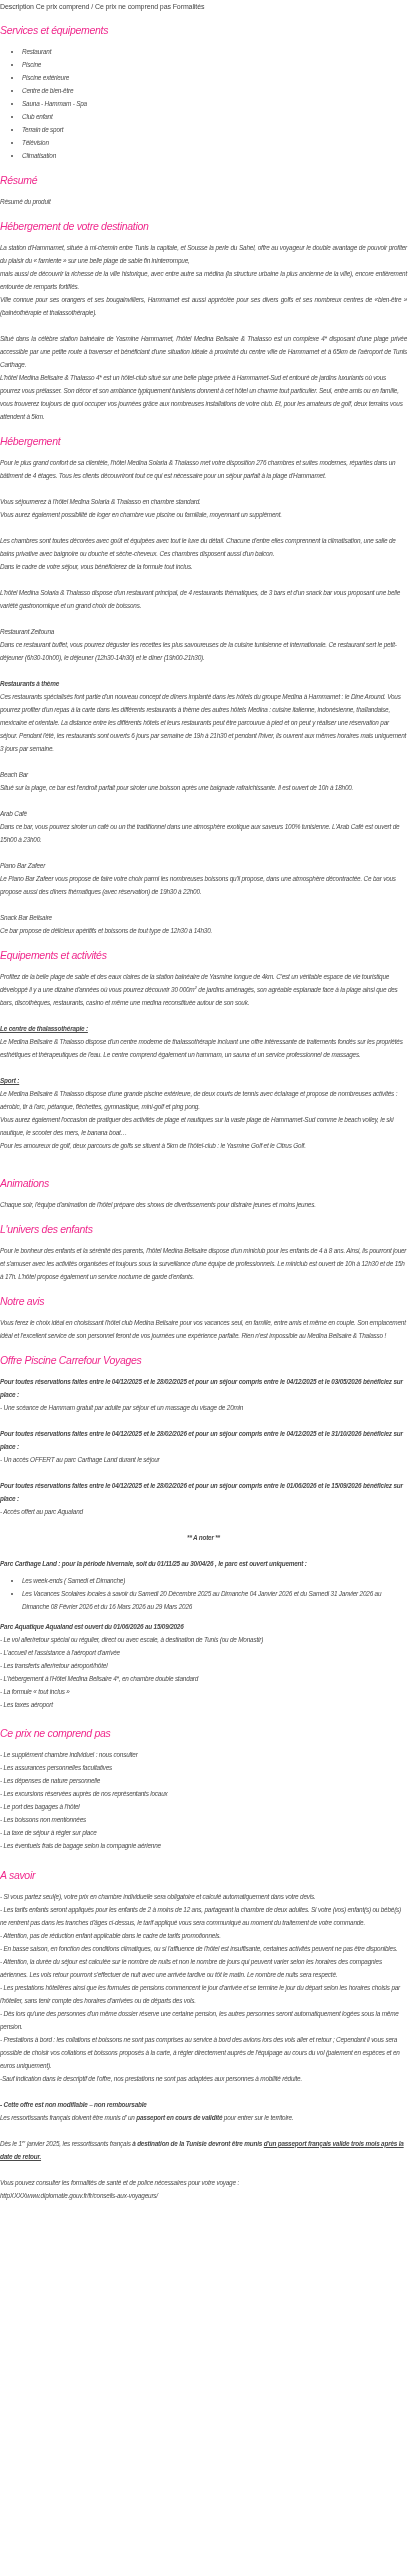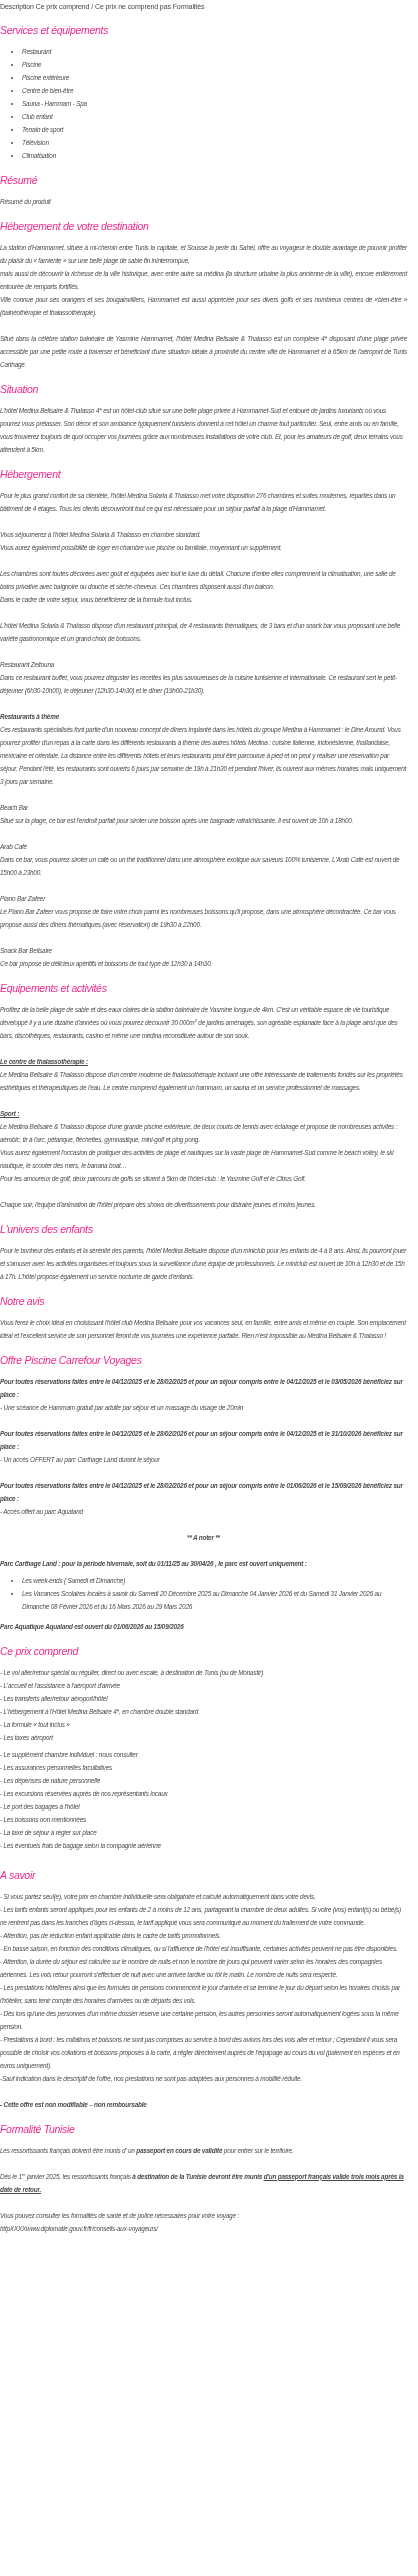--- a/index.html
+++ b/index.html
@@ -53,21 +53,20 @@
   <h2 class="sec">Résumé</h2>
   <p>Résumé du produit</p>
 
   <h2 class="sec">Hébergement de votre destination</h2>
   <p class="justify">La station d'Hammamet, située à mi-chemin entre Tunis la capitale, et Sousse la perle du Sahel, offre au voyageur le double avantage de pouvoir profiter du plaisir du « farniente » sur une belle plage de sable fin ininterrompue,</p>
   <p class="justify">mais aussi de découvrir la richesse de la ville historique, avec entre autre sa médina (la structure urbaine la plus ancienne de la ville), encore entièrement entourée de remparts fortifiés.</p>
   <p class="justify">Ville connue pour ses orangers et ses bougainvilliers, Hammamet est aussi appréciée pour ses divers golfs et ses nombreux centres de «bien-être » (balnéothérapie et thalassothérapie).</p>
   <div class="gap"></div>
   <p class="justify">Situé dans la célèbre station balnéaire de Yasmine Hammamet, l'hôtel Medina Belisaire &amp; Thalasso est un complexe 4* disposant d'une plage privée accessible par une petite route à traverser et bénéficiant d'une situation idéale à proximité du centre ville de Hammamet et à 65km de l'aéroport de Tunis Carthage.</p>
 
-  <h2 class="sec">Situation</h2>
   <p>L'hôtel Medina Belisaire &amp; Thalasso 4* est un hôtel-club situé sur une belle plage privée à Hammamet-Sud et entouré de jardins luxuriants où vous pourrez vous prélasser. Son décor et son ambiance typiquement tunisiens donnent à cet hôtel un charme tout particulier. Seul, entre amis ou en famille, vous trouverez toujours de quoi occuper vos journées grâce aux nombreuses installations de votre club. Et, pour les amateurs de golf, deux terrains vous attendent à 5km.</p>
 
   <h2 class="sec">Hébergement</h2>
   <p>Pour le plus grand confort de sa clientèle, l'hôtel Medina Solaria &amp; Thalasso met votre disposition 276 chambres et suites modernes, réparties dans un bâtiment de 4 étages. Tous les clients découvriront tout ce qui est nécessaire pour un séjour parfait à la plage d'Hammamet.</p>
   <div class="gap"></div>
   <p>Vous séjournerez à l'hôtel Medina Solaria &amp; Thalasso en chambre standard.</p>
   <p>Vous aurez également possibilité de loger en chambre vue piscine ou familiale, moyennant un supplément.</p>
   <div class="gap"></div>
   <p>Les chambres sont toutes décorées avec goût et équipées avec tout le luxe du détail. Chacune d'entre elles comprennent la climatisation, une salle de bains privative avec baignoire ou douche et sèche-cheveux. Ces chambres disposent aussi d'un balcon.</p>
 
@@ -98,20 +97,21 @@
   <div class="gap"></div>
   <p class="b u">Le centre de thalassothérapie :</p>
   <p>Le Medina Belisaire &amp; Thalasso dispose d'un centre moderne de thalassothérapie incluant une offre intéressante de traitements fondés sur les propriétés esthétiques et thérapeutiques de l'eau. Le centre comprend également un hammam, un sauna et un service professionnel de massages.</p>
   <div class="gap"></div>
   <p class="b u">Sport :</p>
   <p>Le Medina Belisaire &amp; Thalasso dispose d'une grande piscine extérieure, de deux courts de tennis avec éclairage et propose de nombreuses activités : aérobic, tir à l'arc, pétanque, fléchettes, gymnastique, mini-golf et ping pong.</p>
   <p>Vous aurez également l'occasion de pratiquer des activités de plage et nautiques sur la vaste plage de Hammamet-Sud comme le beach volley, le ski nautique, le scooter des mers, le banana boat…</p>
   <p>Pour les amoureux de golf, deux parcours de golfs se situent à 5km de l'hôtel-club : le Yasmine Golf et le Citrus Golf.</p>
   <div class="gap"></div>
 
+  <h2 class="sec">Animations</h2>
   <p>Chaque soir, l'équipe d'animation de l'hôtel prépare des shows de divertissements pour distraire jeunes et moins jeunes.</p>
 
   <h2 class="sec">L'univers des enfants</h2>
   <p>Pour le bonheur des enfants et la sérénité des parents, l'hôtel Medina Belisaire dispose d'un miniclub pour les enfants de 4 à 8 ans. Ainsi, ils pourront jouer et s'amuser avec les activités organisées et toujours sous la surveillance d'une équipe de professionnels. Le miniclub est ouvert de 10h à 12h30 et de 15h à 17h. L'hôtel propose également un service nocturne de garde d'enfants.</p>
 
   <h2 class="sec">Notre avis</h2>
   <p>Vous ferez le choix idéal en choisissant l'hôtel club Medina Belisaire pour vos vacances seul, en famille, entre amis et même en couple. Son emplacement idéal et l'excellent service de son personnel feront de vos journées une expérience parfaite. Rien n'est impossible au Medina Belisaire &amp; Thalasso !</p>
 
   <h2 class="sec">Offre Piscine Carrefour Voyages</h2>
   <p class="b">Pour toutes réservations faites entre le 04/12/2025 et le 28/02/2025 et pour un séjour compris entre le 04/12/2025 et le 03/05/2026 bénéficiez sur place :</p>
@@ -126,29 +126,29 @@
   <p class="b center">** A noter **</p>
   <div class="gap"></div>
   <p class="b">Parc Carthage Land : pour la période hivernale, soit du 01/11/25 au 30/04/26 , le parc est ouvert uniquement :</p>
   <ul class="bul">
     <li>Les week-ends ( Samedi et Dimanche)</li>
     <li>Les Vacances Scolaires locales à savoir du Samedi 20 Décembre 2025 au Dimanche 04 Janvier 2026 et du Samedi 31 Janvier 2026 au Dimanche 08 Février 2026 et du 16 Mars 2026 au 29 Mars 2026</li>
   </ul>
   <div class="gap" style="height:6.6px"></div>
   <p class="b">Parc Aquatique Aqualand est ouvert du 01/06/2026 au 15/09/2026</p>
 
-  <h2 class="sec">Ce prix comprend</h2>
   <p>- Le vol aller/retour spécial ou régulier, direct ou avec escale, à destination de Tunis (ou de Monastir)</p>
   <p>- L'accueil et l'assistance à l'aéroport d'arrivée</p>
   <p>- Les transferts aller/retour aéroport/hôtel</p>
   <p>- L'hébergement à l'Hôtel Medina Belisaire 4*, en chambre double standard</p>
   <p>- La formule « tout inclus »</p>
   <p>- Les taxes aéroport</p>
   <div class="gap" style="height:4.4px"></div>
 
+  <h2 class="sec">Ce prix ne comprend pas</h2>
   <p>- Le supplément chambre individuel : nous consulter</p>
   <p>- Les assurances personnelles facultatives</p>
   <p>- Les dépenses de nature personnelle</p>
   <p>- Les excursions réservées auprès de nos représentants locaux</p>
   <p>- Le port des bagages à l'hôtel</p>
   <p>- Les boissons non mentionnées</p>
   <p>- La taxe de séjour à régler sur place</p>
   <p>- Les éventuels frais de bagage selon la compagnie aérienne</p>
   <div class="gap" style="height:4.4px"></div>
 
@@ -158,21 +158,20 @@
   <p>- Attention, pas de réduction enfant applicable dans le cadre de tarifs promotionnels.</p>
   <p>- En basse saison, en fonction des conditions climatiques, ou si l'affluence de l'hôtel est insuffisante, certaines activités peuvent ne pas être disponibles.</p>
   <p>- Attention, la durée du séjour est calculée sur le nombre de nuits et non le nombre de jours qui peuvent varier selon les horaires des compagnies aériennes. Les vols retour pourront s'effectuer de nuit avec une arrivée tardive ou tôt le matin. Le nombre de nuits sera respecté.</p>
   <p>- Les prestations hôtelières ainsi que les formules de pensions commencent le jour d'arrivée et se termine le jour du départ selon les horaires choisis par l'hôtelier, sans tenir compte des horaires d'arrivées ou de départs des vols.</p>
   <p>- Dès lors qu'une des personnes d'un même dossier réserve une certaine pension, les autres personnes seront automatiquement logées sous la même pension.</p>
   <p>- Prestations à bord : les collations et boissons ne sont pas comprises au service à bord des avions lors des vols aller et retour ; Cependant il vous sera possible de choisir vos collations et boissons proposés à la carte, à régler directement auprès de l'équipage au cours du vol (paiement en espèces et en euros uniquement).</p>
   <p>-Sauf indication dans le descriptif de l'offre, nos prestations ne sont pas adaptées aux personnes à mobilité réduite.</p>
   <div class="gap"></div>
   <p class="b">- Cette offre est non modifiable – non remboursable</p>
 
-  <h2 class="sec">Formalité Tunisie</h2>
   <p><span>Les ressortissants français doivent être munis d' un </span><span class="b">passeport en cours de validité</span><span> pour entrer sur le territoire.</span></p>
   <div class="gap"></div>
   <p><span>Dès le 1</span><sup>er</sup><span> janvier 2025, les ressortissants français </span><span class="b">à destination de la Tunisie devront être munis </span><span class="b u">d'un passeport français valide trois mois après la date de retour.</span></p>
   <div class="gap"></div>
   <p>Vous pouvez consulter les formalités de santé et de police nécessaires pour votre voyage :</p>
   <p> httpXXXXwww.diplomatie.gouv.fr/fr/conseils-aux-voyageurs/</p>
 
 </div>
 
 

